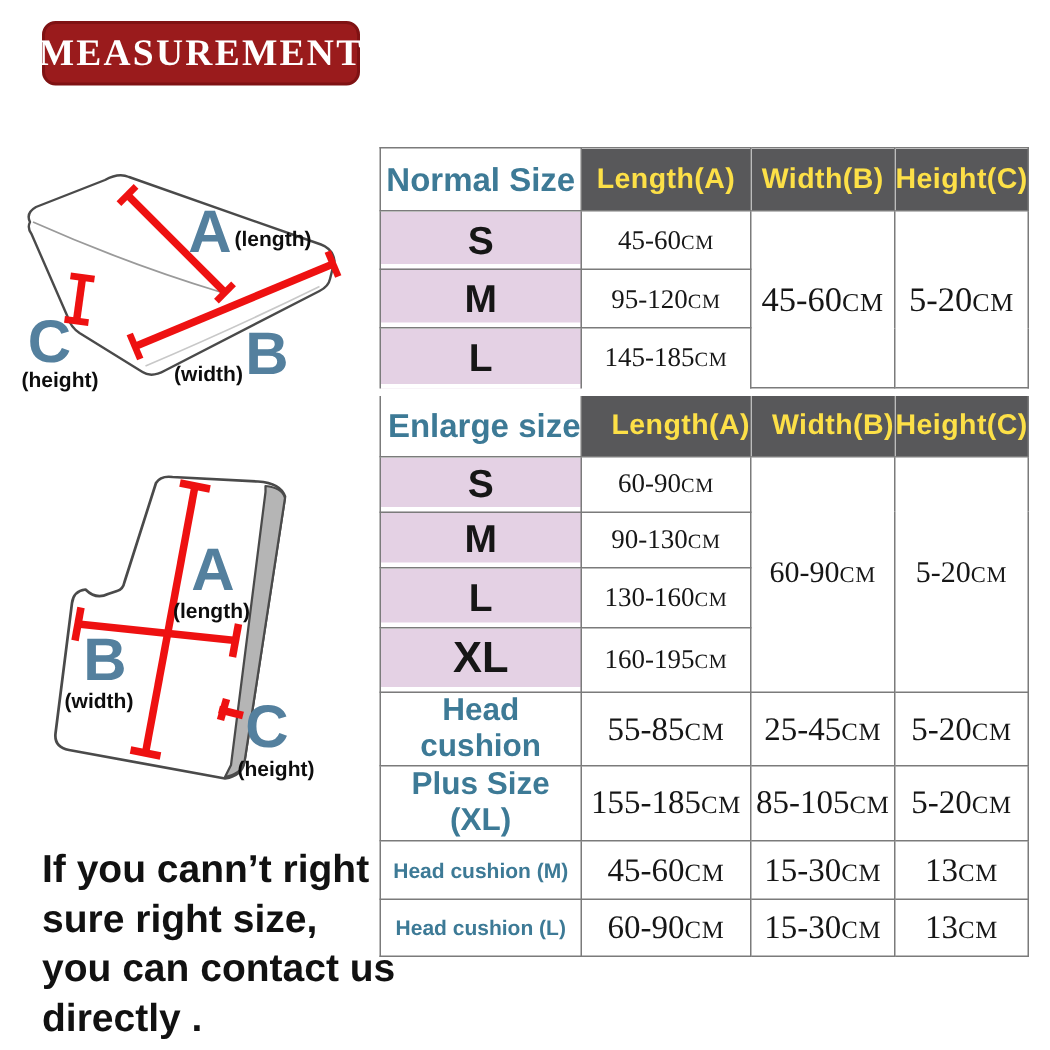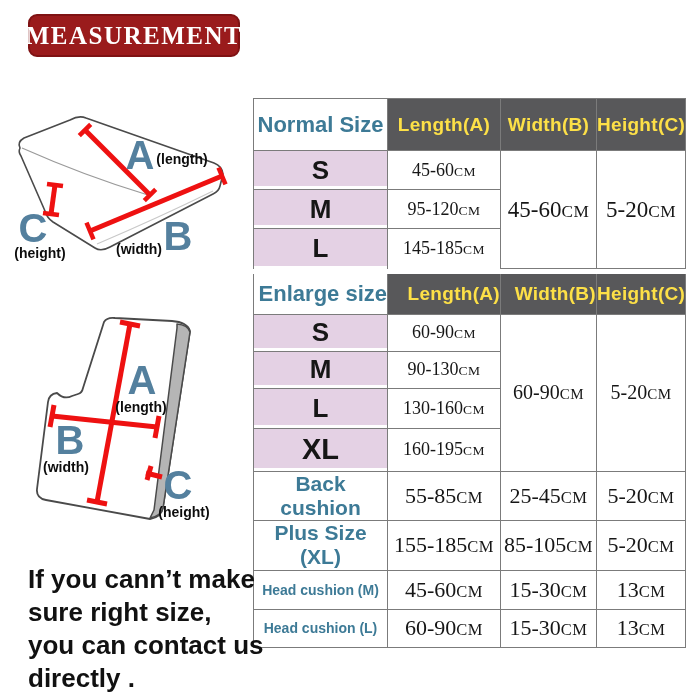--- a/index.html
+++ b/index.html
@@ -122,21 +122,21 @@
   <div class="table-wrap">
 
     <table class="sizes t1">
       <colgroup>
           <col style="width:134px">
           <col style="width:113px">
           <col style="width:96px">
           <col style="width:89px">
         </colgroup>
       <tbody>
-          <tr style="height:52px">
+          <tr style="height:42px">
         <td class="sec">Normal Size</td>
         <td class="hdr">Length(A)</td>
         <td class="hdr">Width(B)</td>
         <td class="hdr">Height(C)</td>
       </tr>
       <tr style="height:39px">
         <td class="pink">S</td>
         <td class="val">45-60<span class="cm">CM</span></td>
         <td class="val big nb" rowspan="3">45-60<span class="cm">CM</span></td>
         <td class="val big nb" rowspan="3">5-20<span class="cm">CM</span></td>
@@ -178,21 +178,21 @@
       </tr>
       <tr style="height:40px">
         <td class="pink">L</td>
         <td class="val">130-160<span class="cm">CM</span></td>
       </tr>
       <tr style="height:43px">
         <td class="pink xl">XL</td>
         <td class="val">160-195<span class="cm">CM</span></td>
       </tr>
       <tr style="height:37px">
-        <td class="lbl">Back cushion</td>
+        <td class="lbl">Head cushion</td>
         <td class="val sm">55-85<span class="cm">CM</span></td>
         <td class="val sm">25-45<span class="cm">CM</span></td>
         <td class="val sm">5-20<span class="cm">CM</span></td>
       </tr>
       <tr style="height:50px">
         <td class="lbl">Plus Size (XL)</td>
         <td class="val sm">155-185<span class="cm">CM</span></td>
         <td class="val sm">85-105<span class="cm">CM</span></td>
         <td class="val sm">5-20<span class="cm">CM</span></td>
       </tr>
@@ -206,19 +206,19 @@
         <td class="lbl sm">Head cushion (L)</td>
         <td class="val sm">60-90<span class="cm">CM</span></td>
         <td class="val sm">15-30<span class="cm">CM</span></td>
         <td class="val sm">13<span class="cm">CM</span></td>
       </tr>
     </tbody>
       </table>
   </div>
 
   <div class="note">
-    <span>If you cann’t make</span>
+    <span>If you cann’t right</span>
     <span>sure right size,</span>
     <span>you can contact us</span>
     <span>directly .</span>
   </div>
 
 </div>
 
 </body></html>

